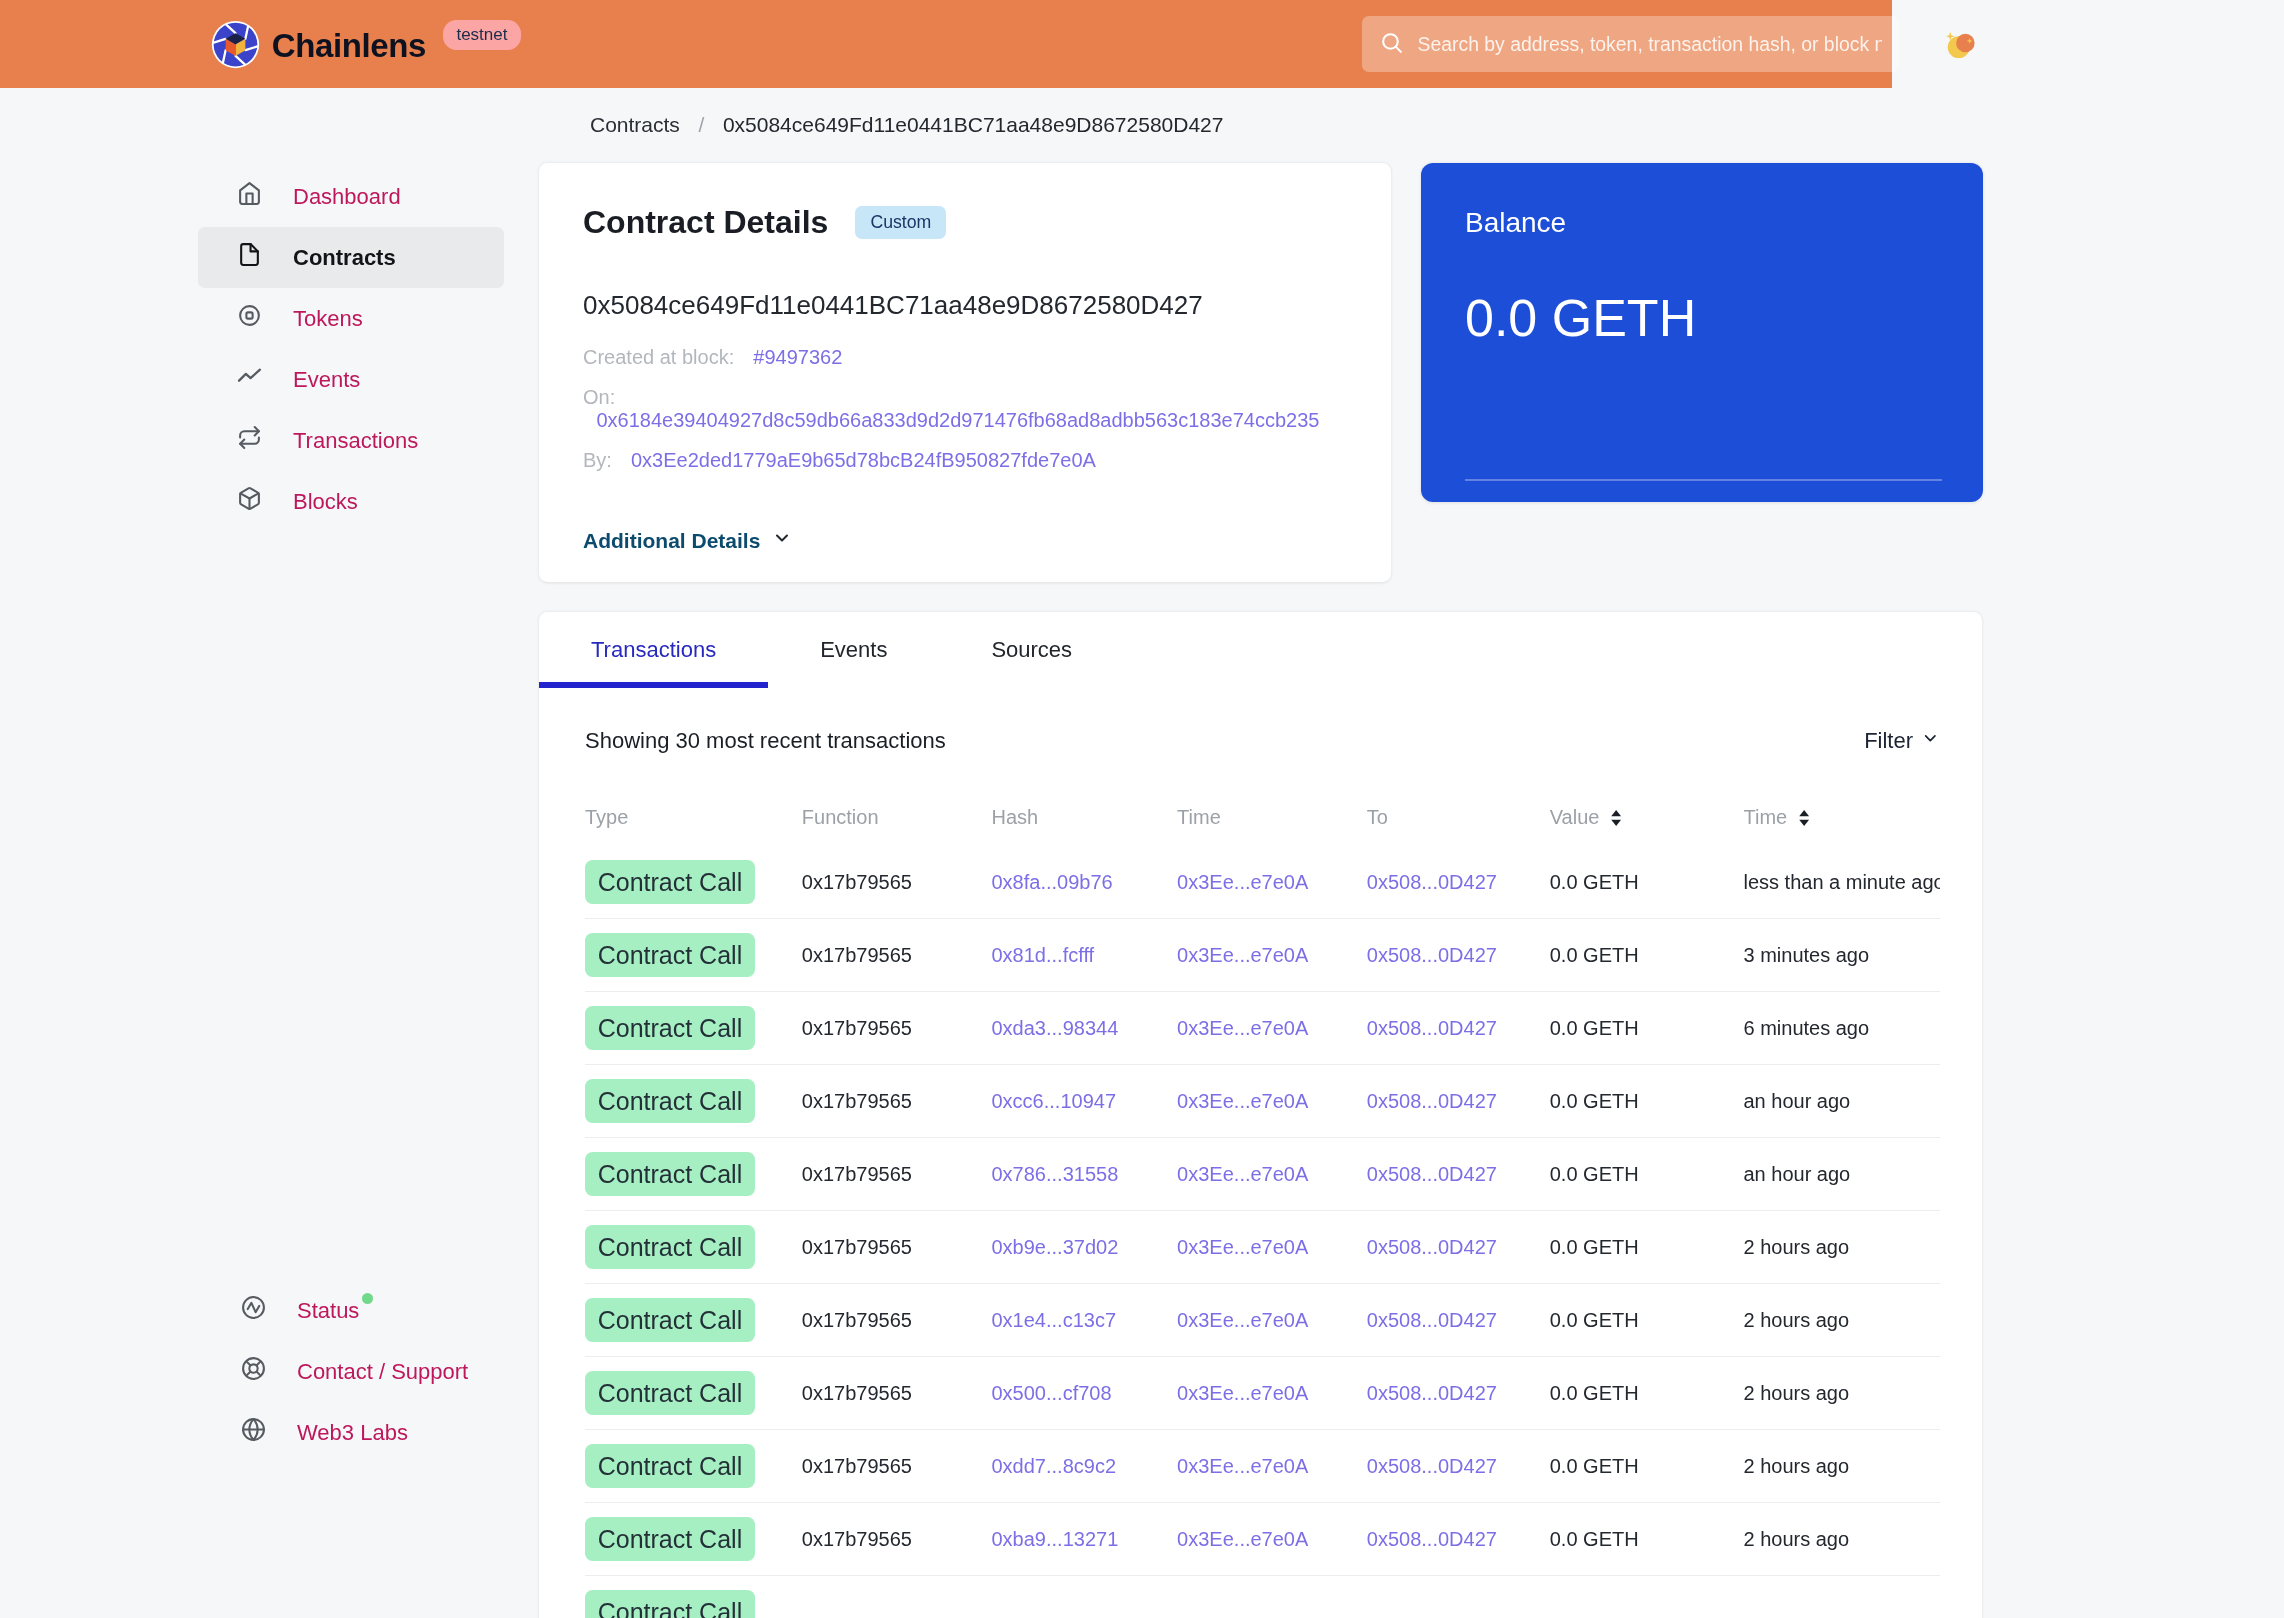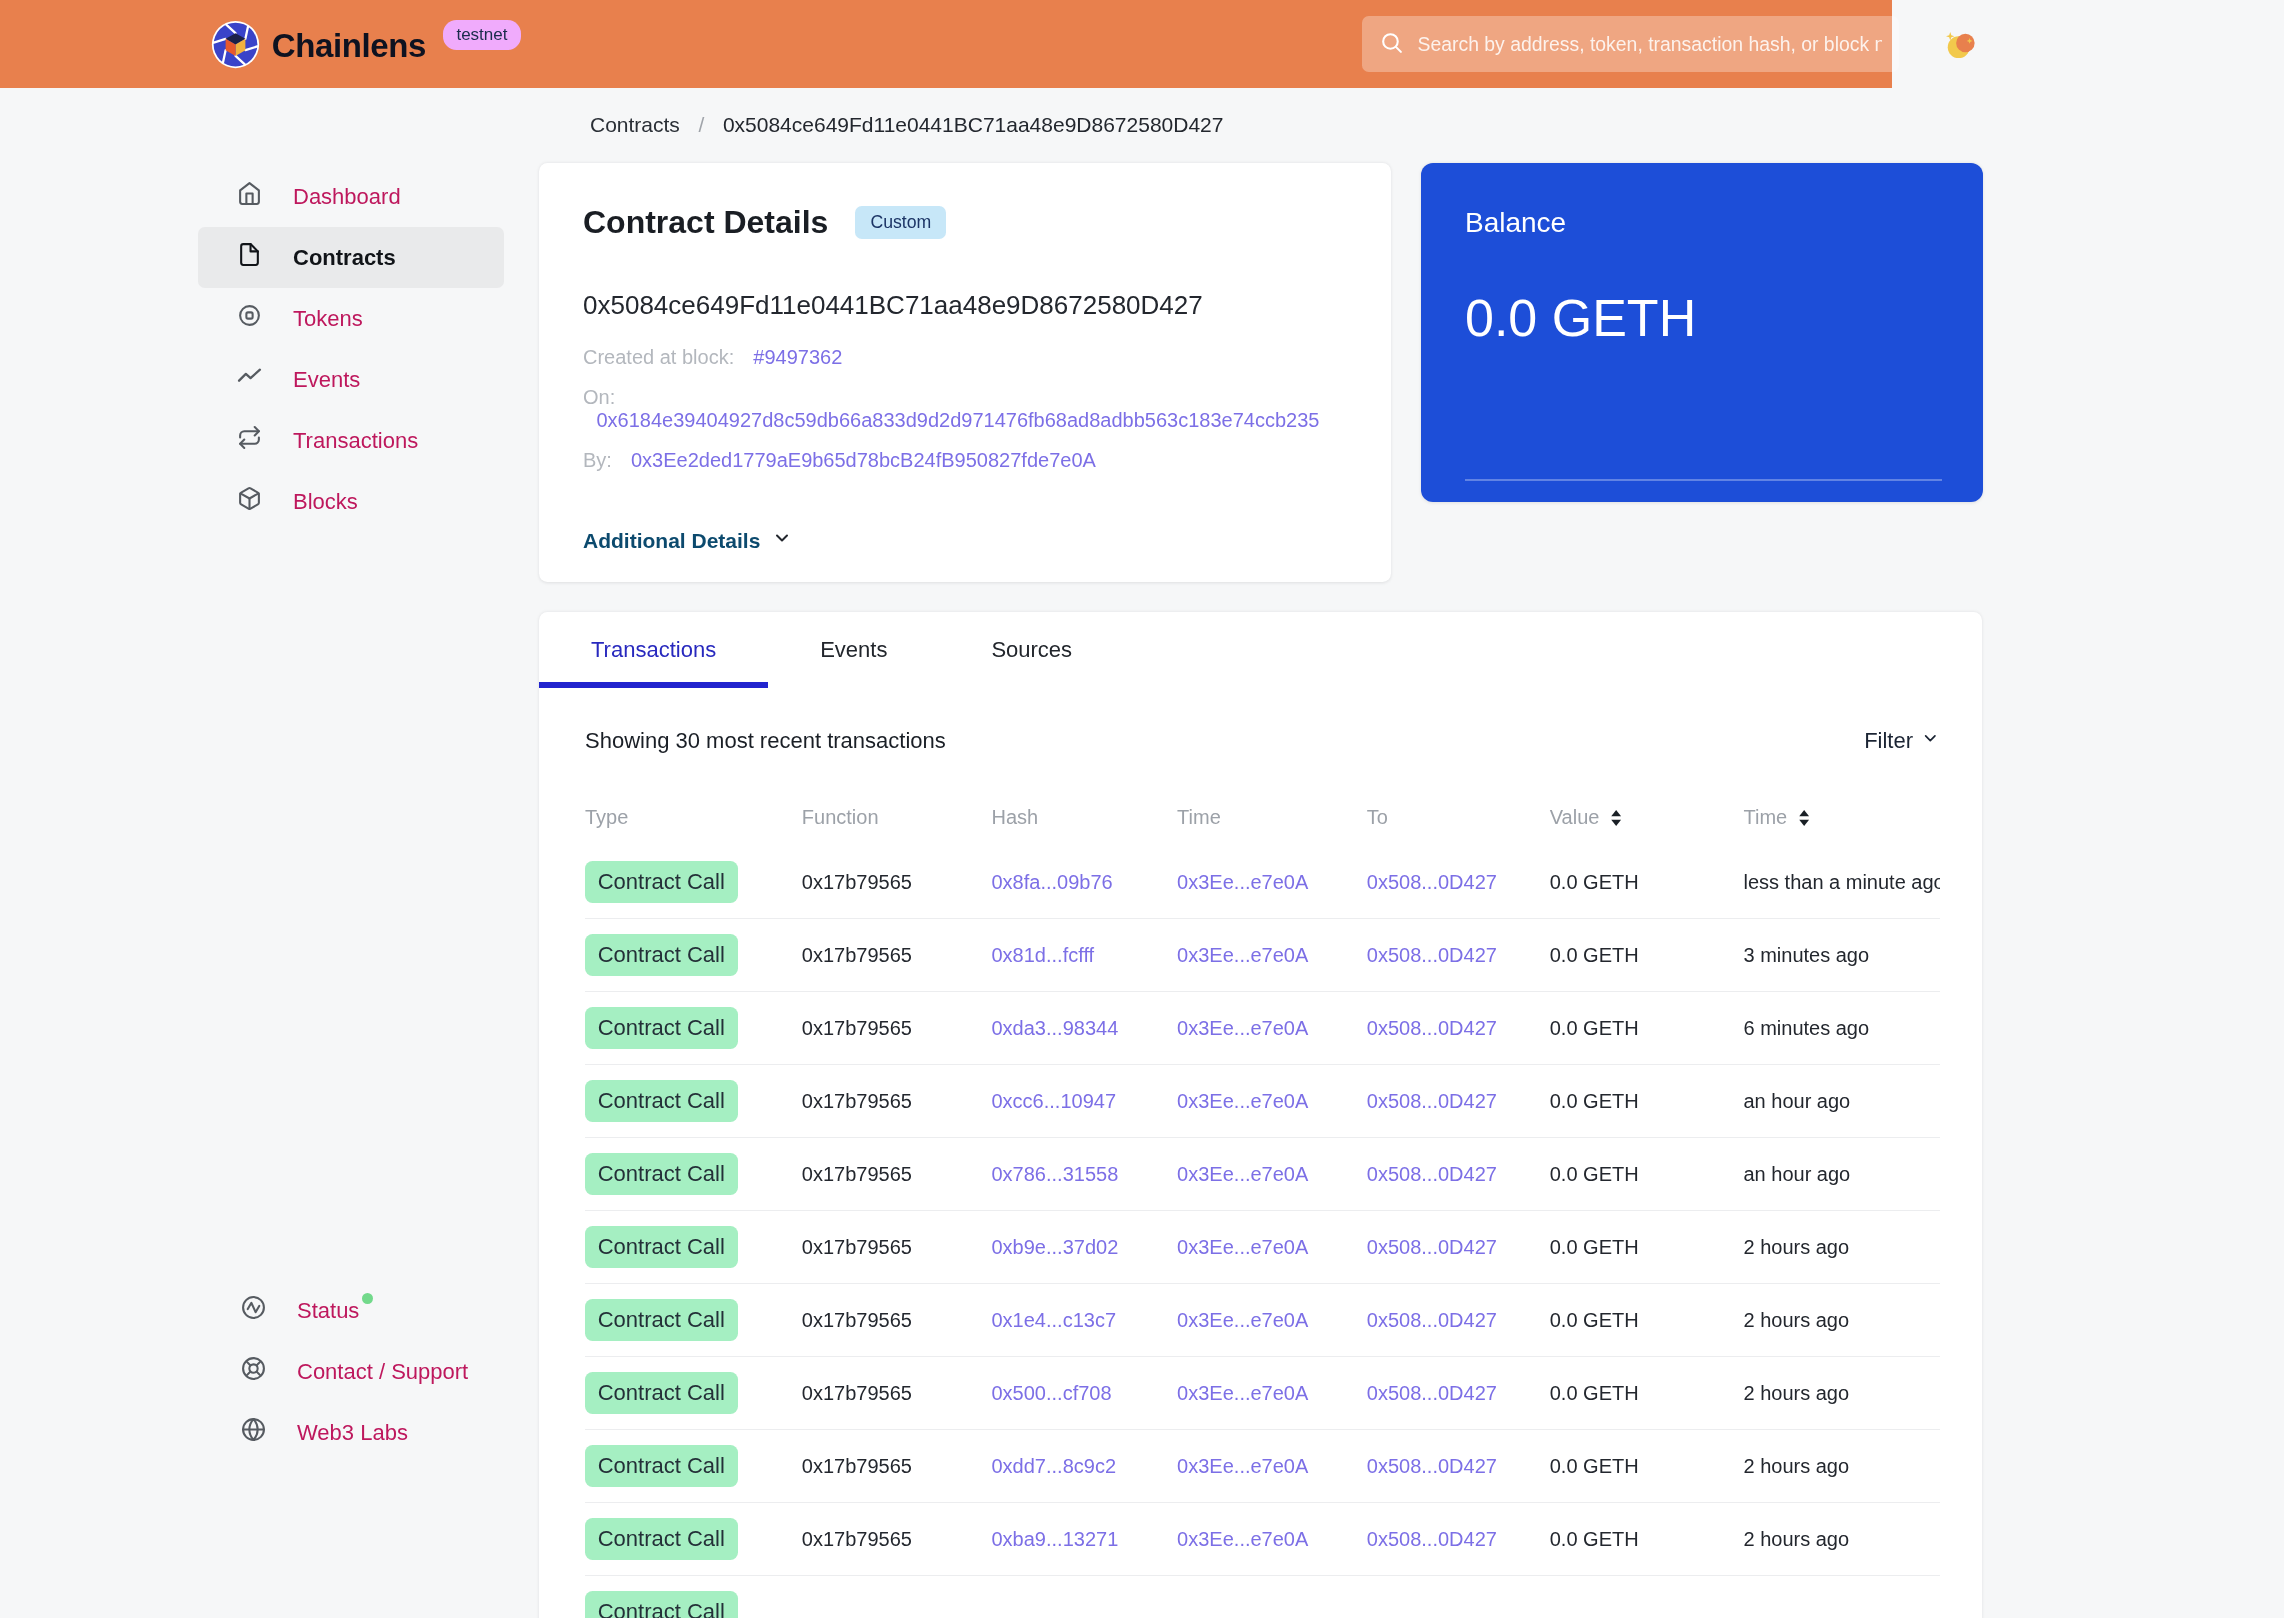--- a/index.html
+++ b/index.html
@@ -7,21 +7,21 @@
   .page {
     position:relative; width:2284px; height:1619px; overflow:hidden;
     background:#F6F7F8;
     font-family:"Liberation Sans","DejaVu Sans",sans-serif;
     color:#23272E;
   }
   
   .topbar { position:absolute; top:0; left:0; width:1892px; height:88px; background:#E8804D; }
   .brand { position:absolute; left:211px; top:20px; display:flex; align-items:center; cursor:pointer; }
   .brand-name { font-size:33px; font-weight:700; color:#0E1220; margin-left:11.8px; letter-spacing:-0.4px; }
-  .env-badge { margin-left:17px; margin-top:-22px; background:#f0abfc; color:#1A2B4B; font-size:17px; padding:5px 13.5px; border-radius:13.5px; }
+  .env-badge { margin-left:17px; margin-top:-22px; background:#fca5a5; color:#1A2B4B; font-size:17px; padding:5px 13.5px; border-radius:13.5px; }
   .searchbox { position:absolute; left:1362px; top:16px; width:537px; height:56px; background:rgba(255,255,255,0.30); border-radius:6.8px; display:flex; align-items:center; padding:0 17px; }
   .searchbox svg { flex:none; }
   .searchbox input { flex:1; margin-left:13.5px; background:transparent; border:none; outline:none; font-size:19.4px; color:#FFFFFF; font-family:inherit; }
   .searchbox input::placeholder { color:rgba(255,255,255,0.85); }
   .moon { position:absolute; left:1941px; top:27px; width:37px; height:37px; cursor:pointer; }
   
   .breadcrumb { position:absolute; left:590px; top:113px; display:flex; align-items:center; font-size:21px; }
   .crumb-link { color:#2A2F36; cursor:pointer; }
   .crumb-sep { color:#A0A4AA; margin:0 18.6px; }
   .crumb-current { color:#23272E; }
@@ -57,21 +57,21 @@
   .tx-body { padding:0 42px 0 46px; }
   .summary-row { display:flex; align-items:center; justify-content:space-between; margin-top:39px; height:27px; }
   .summary-text { font-size:22px; color:#1A1F26; }
   .filter-btn { display:flex; align-items:center; font-size:22px; font-weight:500; color:#1B2433; cursor:pointer; }
   .filter-btn svg { margin-left:8.4px; }
   .thead { display:flex; align-items:center; margin-top:35px; height:57px; font-size:20px; color:#9CA1A8; }
   .th { display:flex; align-items:center; }
   .sort-btn { margin-left:10px; cursor:pointer; display:flex; }
   .c-type{width:16%} .c-fn{width:14%} .c-hash{width:13.7%} .c-from{width:14%} .c-to{width:13.5%} .c-val{width:14.3%} .c-time{width:14.5%}
   .trow { display:flex; align-items:center; height:73px; border-bottom:0.8px solid #ECEDEF; font-size:20px; }
-  .type-badge { display:inline-block; background:#A5EFC2; color:#243038; font-size:22px; padding:7.6px 12.7px; border-radius:7.6px; }
+  .type-badge { display:inline-block; background:#A5EFC2; color:#243038; font-size:25px; padding:7.6px 12.7px; border-radius:7.6px; }
   .cell { overflow:hidden; white-space:nowrap; }
 </style>
 </head>
 <body>
 
 <div class="page">
 
   <div class="topbar">
     <div class="brand">
       <span>

